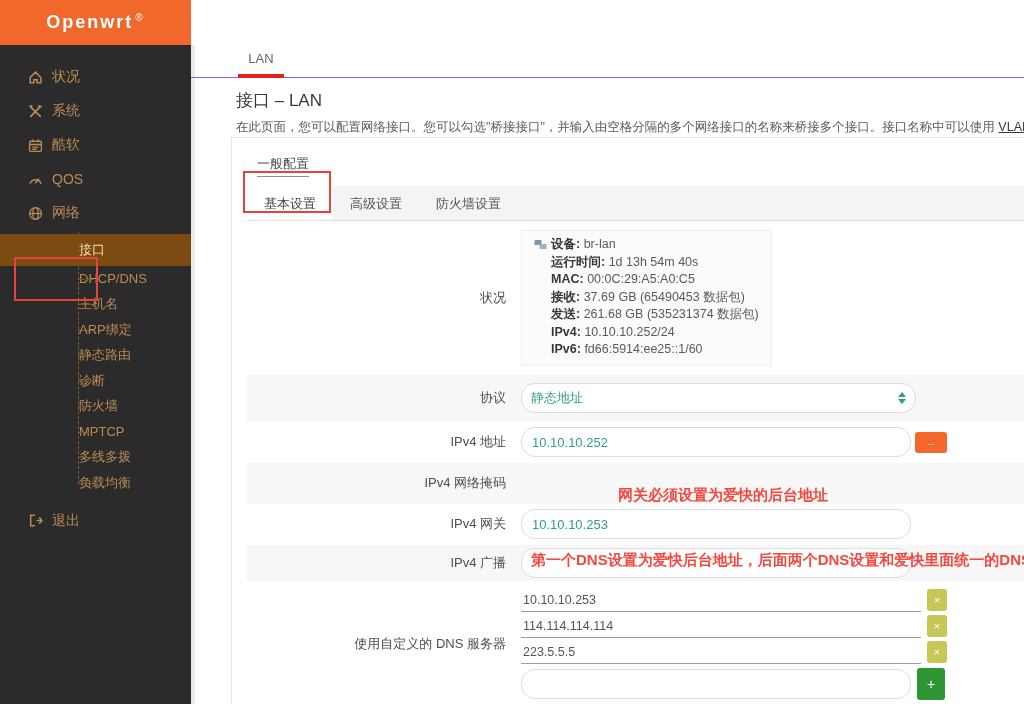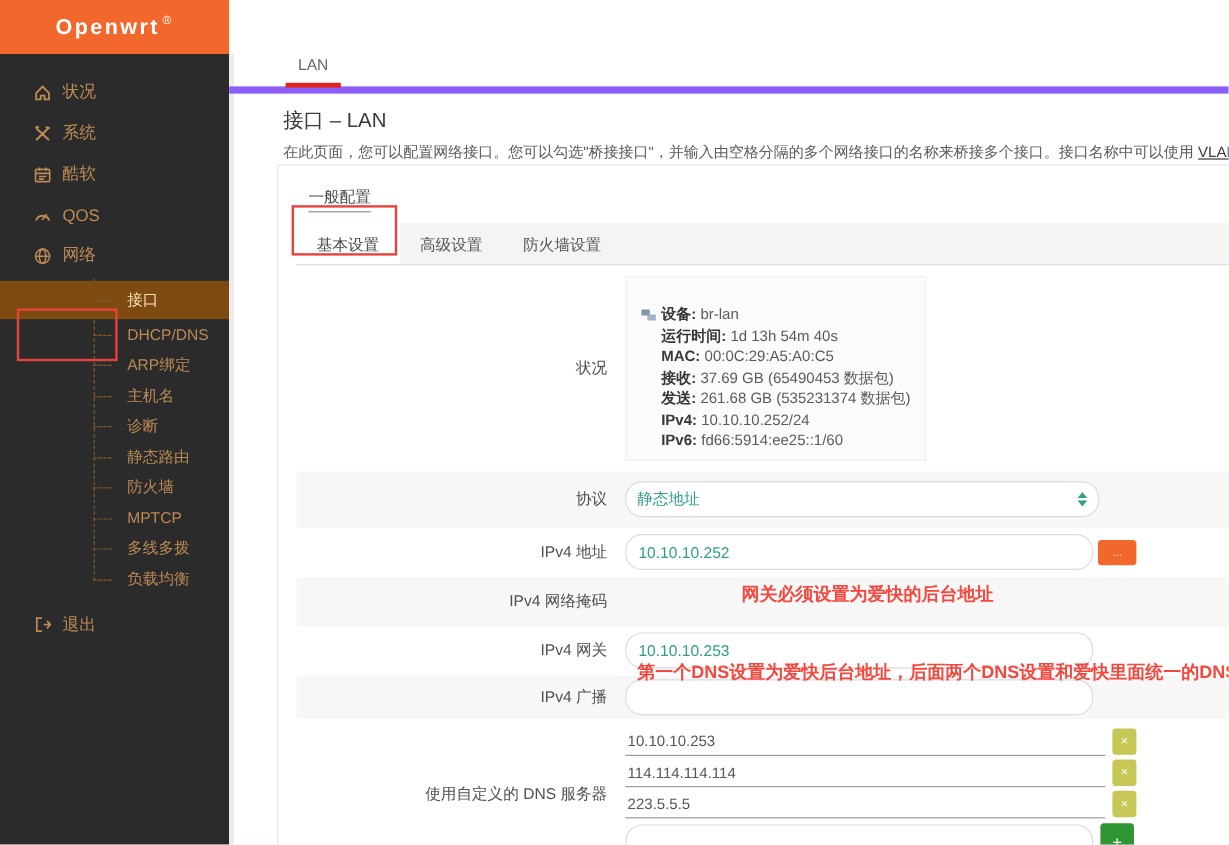--- a/index.html
+++ b/index.html
@@ -1,39 +1,39 @@
 <!DOCTYPE html>
 <html><head>
 <meta charset="utf-8">
 <style>
   * { margin:0; padding:0; box-sizing:border-box; }
   html,body { width:1024px; height:704px; }
   body { font-family:"Liberation Sans","DejaVu Sans",sans-serif; background:#fff; }
-  .viewport { position:relative; width:1024px; height:704px; overflow:hidden; background:#fef9c3; }
+  .viewport { position:relative; width:1024px; height:704px; overflow:hidden; background:#4c1d95; }
 
   
   .sidebar { position:absolute; left:0; top:0; width:191px; height:704px; background:#2b2b2b; }
   .logo { height:45px; background:#f2672c; color:#fff; display:flex; align-items:center; justify-content:center;
           font-size:18px; font-weight:bold; letter-spacing:2px; }
   .logo sup { font-size:10px; font-weight:normal; margin-left:2px; transform:translateY(-5px); }
   .menu { padding-top:15px; }
   .menu-item { display:flex; align-items:center; height:34px; padding-left:28px; color:#bc8a55; font-size:14px; cursor:pointer; }
   .menu-item .mi { width:15px; height:15px; margin-right:9px; display:inline-flex; }
   .menu-item .mi svg { width:15px; height:15px; }
   .submenu { position:relative; margin-top:4px; }
   .vline { position:absolute; left:78px; top:-2px; height:252px; border-left:1px dashed #86592b; }
-  .sub-item { position:relative; display:flex; align-items:center; height:25.5px; padding-left:106px; color:#bc8a55; font-size:13px; cursor:pointer; }
+  .sub-item { position:relative; display:flex; align-items:center; height:25.5px; padding-left:79px; color:#bc8a55; font-size:13px; cursor:pointer; }
   .sub-item .dash { position:absolute; left:78px; top:50%; width:15px; border-top:1px dashed #86592b; }
   .sub-item.active { height:32px; background:#7d4a12; color:#f7ddb4; }
   .logout-item { margin-top:8px; }
 
   
   .main { position:absolute; left:191px; top:0; right:0; bottom:0; background:#fff; }
   .vstrip { position:absolute; left:0; top:45px; bottom:0; width:4px; background:#ebebeb; }
-  .tabbar { position:relative; height:78px; border-bottom:6px solid #8b5cf6; }
+  .tabbar { position:relative; height:78px; border-bottom:1px solid #8b5cf6; }
   .lan-tab { position:absolute; left:47px; bottom:-1px; width:46px; text-align:center; padding-bottom:8px;
              font-size:13px; color:#666; border-bottom:4px solid #e2231a; cursor:pointer; }
   .page-title { margin:11px 0 0 45px; font-size:17px; font-weight:normal; color:#3a3a3a; }
   .desc { margin:7px 0 0 45px; font-size:12.5px; color:#5a5a5a; white-space:nowrap; }
   .desc a { color:#3a3a3a; text-decoration:underline; cursor:pointer; }
 
   .card { position:absolute; left:40px; top:137px; width:1000px; height:640px;
           background:#fff; border:1px solid #e7e7e7; padding-left:15px; }
   .legend { display:inline-block; margin:17px 0 9px 10px; padding-bottom:3px; font-size:13px; color:#4a4a4a;
             border-bottom:1px solid #8f8f8f;font-family:Liberation Serif, serif; }
@@ -43,21 +43,21 @@
 
   .row { display:flex; align-items:center; font-size:13px; color:#4f4f4f; }
   .row.gray { background:#f7f7f7; }
   .lbl { width:274px; padding-right:15px; text-align:right; flex:none; }
   .r-status { padding:9px 0; }
   .r-proto { height:47px; }
   .r-addr, .r-mask, .r-gw { height:41px; }
   .r-bcast { height:36px; }
   .r-dns { padding:8px 0 6px 0; }
 
-  .statusbox { background:#fbfbfb; border:1px solid #f0f0f0; padding:23px 12px 6px 12px; font-size:12.5px; color:#5a5a5a; line-height:17.5px; }
+  .statusbox { background:#fbfbfb; border:1px solid #f0f0f0; padding:5px 12px 6px 12px; font-size:12.5px; color:#5a5a5a; line-height:17.5px; }
   .statusbox b { color:#383838; }
   .statusbox .devline { display:flex; align-items:center; }
   .statusbox .devline svg { margin-right:4px; }
   .sb-indent { padding-left:17px; }
 
   .select { width:395px; height:30px; background:#fff; border:1px solid #dcdcdc; border-radius:14px;
             display:flex; align-items:center; justify-content:space-between; padding:0 9px; cursor:pointer; }
   .teal { color:#2f9e8c; }
   .stepper { display:flex; flex-direction:column; align-items:center; gap:2px; }
   .stepper i { width:0; height:0; border-left:4px solid transparent; border-right:4px solid transparent; }
@@ -149,33 +149,33 @@
         <div class="sub-item active">
           <span class="dash"></span>
           <span>接口</span>
         </div>
         <div class="sub-item">
           <span class="dash"></span>
           <span>DHCP/DNS</span>
         </div>
         <div class="sub-item">
           <span class="dash"></span>
+          <span>主机名</span>
+        </div>
+        <div class="sub-item">
+          <span class="dash"></span>
           <span>ARP绑定</span>
         </div>
         <div class="sub-item">
           <span class="dash"></span>
-          <span>主机名</span>
+          <span>静态路由</span>
         </div>
         <div class="sub-item">
           <span class="dash"></span>
           <span>诊断</span>
-        </div>
-        <div class="sub-item">
-          <span class="dash"></span>
-          <span>静态路由</span>
         </div>
         <div class="sub-item">
           <span class="dash"></span>
           <span>防火墙</span>
         </div>
         <div class="sub-item">
           <span class="dash"></span>
           <span>MPTCP</span>
         </div>
         <div class="sub-item">

